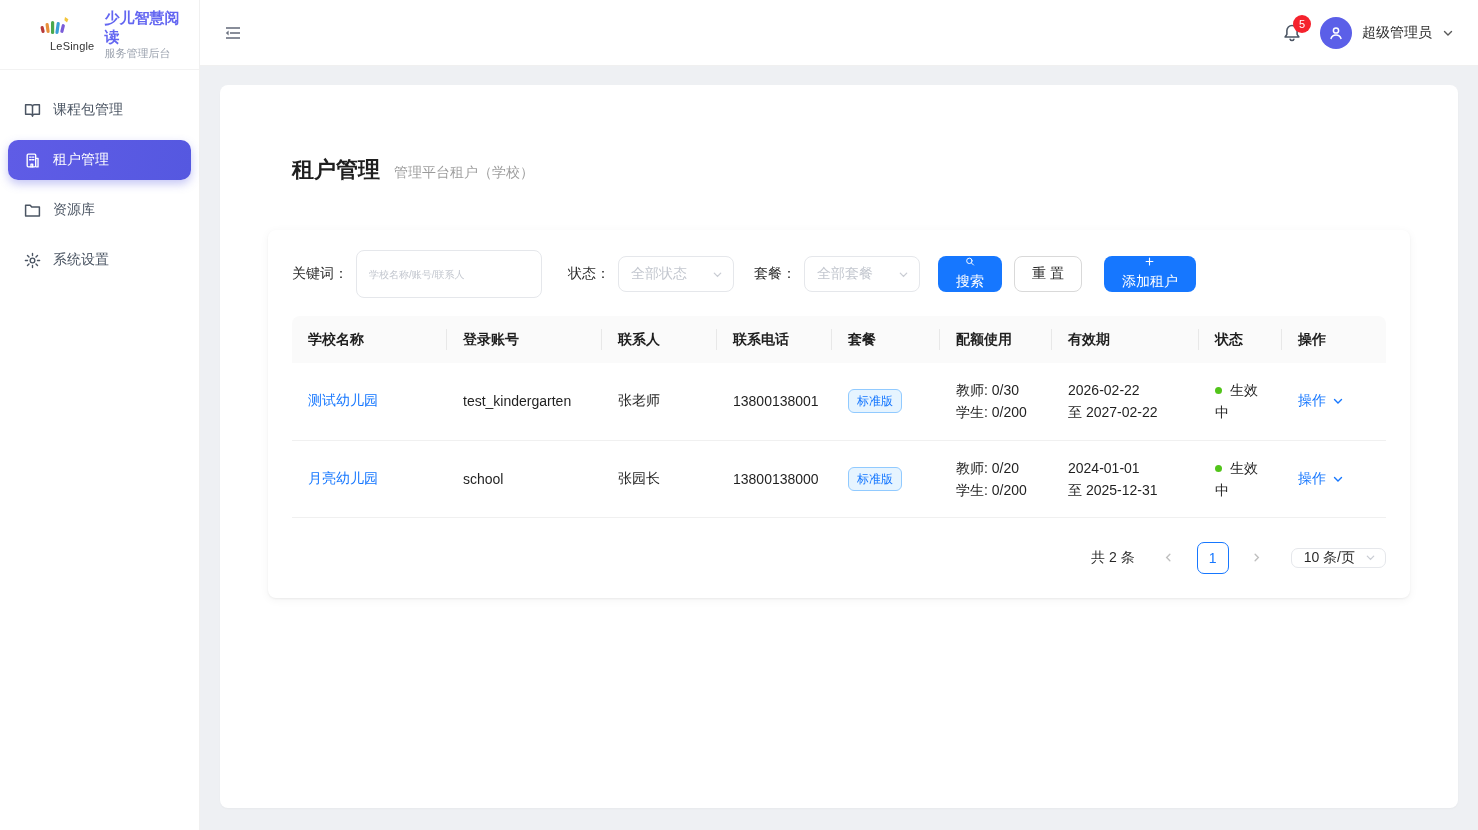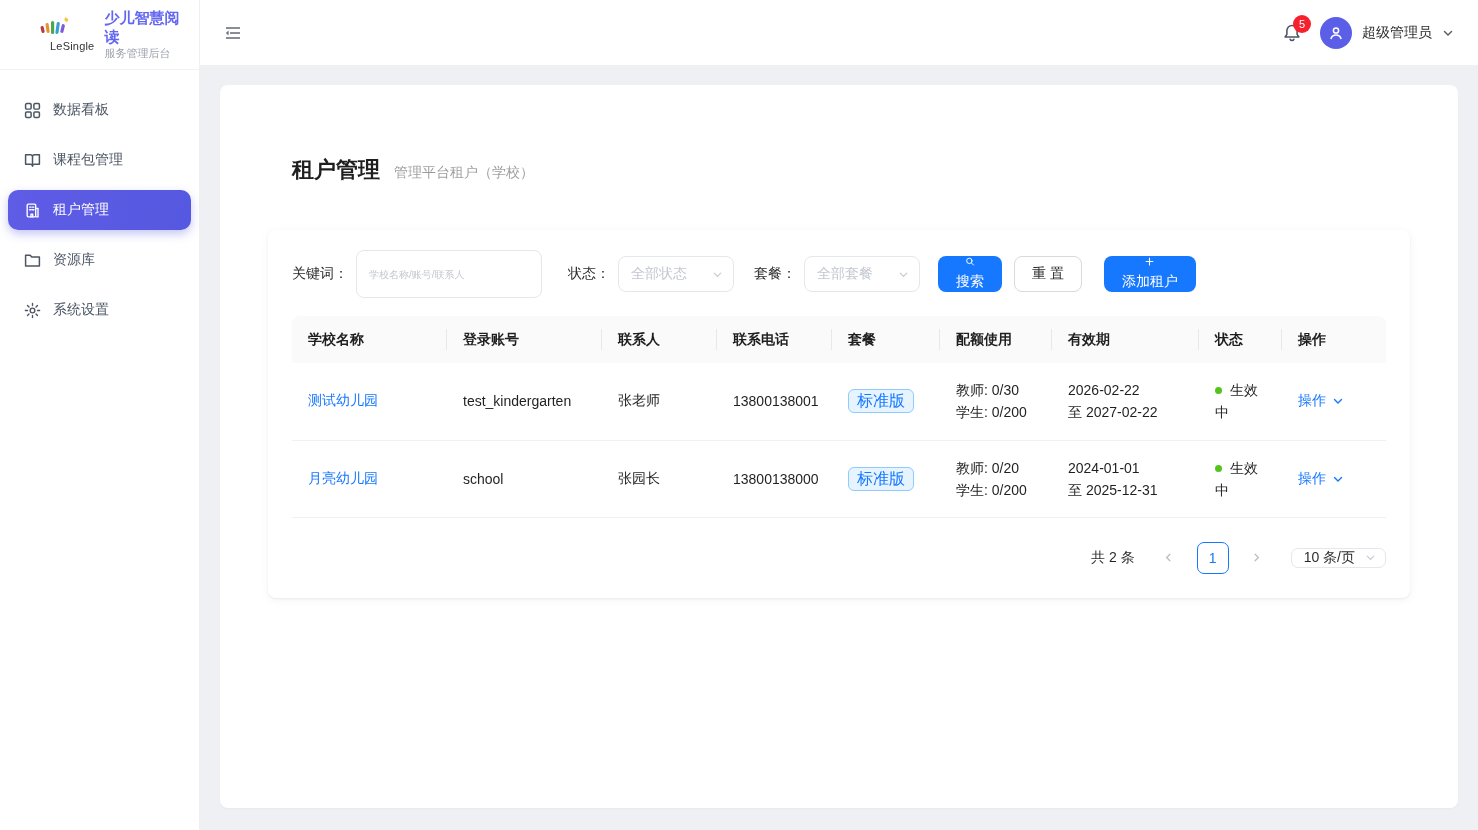--- a/index.html
+++ b/index.html
@@ -55,21 +55,21 @@
 
   
   table { width:100%; border-collapse:collapse; table-layout:fixed; }
   thead th { background:#fafafa; height:47px; text-align:left; font-size:14px; font-weight:600; color:rgba(0,0,0,.88); padding:0 16px; position:relative; }
   thead th:first-child { border-top-left-radius:8px; }
   thead th:last-child { border-top-right-radius:8px; }
   thead th:not(:last-child)::after { content:""; position:absolute; right:0; top:13px; width:1px; height:21px; background:#e8e8e8; }
   tbody td { border-bottom:1px solid #f0f0f0; height:77px; padding:10px 16px; font-size:14px; vertical-align:middle; background:#fff; }
   tbody tr:first-child td { border-top:1px solid #f0f0f0; border-top-width:0; }
   .link { color:#1677ff; cursor:pointer; text-decoration:none; }
-  .tag-plan { display:inline-block; font-size:16px; color:#1677ff; background:#e6f4ff; border:1px solid #91caff; border-radius:6px; padding:2px 8px; line-height:18px; }
+  .tag-plan { display:inline-block; font-size:12px; color:#1677ff; background:#e6f4ff; border:1px solid #91caff; border-radius:6px; padding:2px 8px; line-height:18px; }
   .two-line { line-height:22px; }
   .status-cell { line-height:22px; }
   .dot { display:inline-block; width:7px; height:7px; border-radius:50%; background:#52c41a; margin-right:8px; position:relative; top:-1px; }
   .op-link { color:#1677ff; display:inline-flex; align-items:center; gap:6px; cursor:pointer; }
 
   
   .pagination { display:flex; align-items:center; justify-content:flex-end; gap:12px; margin-top:24px; }
   .pg-total { color:rgba(0,0,0,.85); margin-right:6px; }
   .pg-arrow { width:32px; height:32px; display:flex; align-items:center; justify-content:center; color:#bfbfbf; cursor:pointer; }
   .pg-num { width:32px; height:32px; border:1px solid #1677ff; color:#1677ff; border-radius:7px; display:flex; align-items:center; justify-content:center; background:#fff; cursor:pointer; }
@@ -94,31 +94,20 @@
         </svg>
         <span class="brand-logo-text">LeSingle</span>
       </div>
       <div class="brand-text">
         <div class="t1">少儿智慧阅读</div>
         <div class="t2">服务管理后台</div>
       </div>
     </div>
 
     <nav class="menu">
-      <div class="menu-item">
-        <span style="display:flex">
-          <svg width="17" height="17" viewBox="0 0 16 16" fill="none" stroke="currentColor" stroke-width="1.4">
-            <rect x="1.5" y="1.5" width="5.2" height="5.2" rx="1"></rect>
-              <rect x="9.3" y="1.5" width="5.2" height="5.2" rx="1"></rect>
-            <rect x="1.5" y="9.3" width="5.2" height="5.2" rx="1"></rect>
-              <rect x="9.3" y="9.3" width="5.2" height="5.2" rx="1"></rect>
-          </svg>
-        </span>
-        <span class="menu-label">数据看板</span>
-      </div>
       <div class="menu-item">
         <span style="display:flex">
           <svg width="17" height="17" viewBox="0 0 16 16" fill="none" stroke="currentColor" stroke-width="1.4" stroke-linejoin="round">
             <path d="M1.5 2.5h4.5c1.1 0 2 .9 2 2v9c0-1.1-.9-2-2-2H1.5zM14.5 2.5H10c-1.1 0-2 .9-2 2v9c0-1.1.9-2 2-2h4.5z"></path>
           </svg>
         </span>
         <span class="menu-label">课程包管理</span>
       </div>
       <div class="menu-item active">
         <span style="display:flex">

